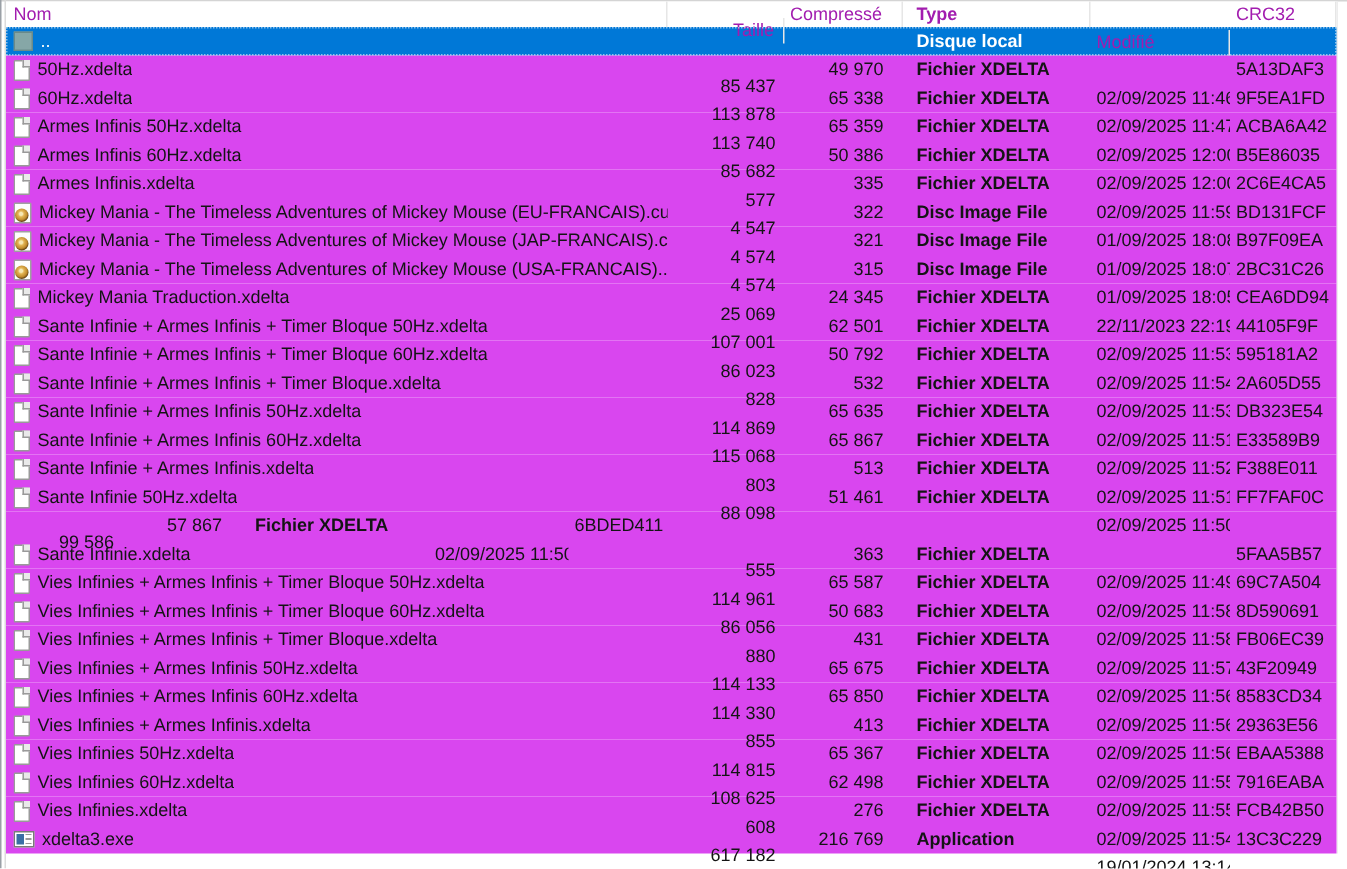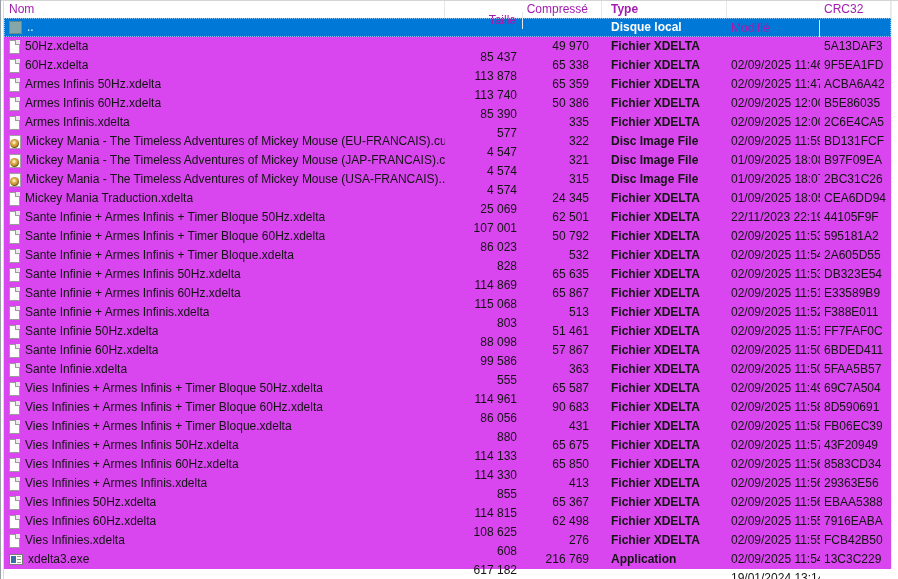--- a/index.html
+++ b/index.html
@@ -118,21 +118,21 @@
     <div class="cell col-modified">02/09/2025 12:00</div>
     <div class="cell col-crc">ACBA6A42</div>
   </div>
       <div class="file-row">
     <div class="cell col-name">
       <span class="name-wrap">
         <span class="ficon ic-page"></span>
         <span class="name-label">Armes Infinis 60Hz.xdelta</span>
       </span>
     </div>
-    <div class="cell col-size">85 390</div>
+    <div class="cell col-size">85 682</div>
     <div class="cell col-packed">50 386</div>
     <div class="cell col-type">Fichier XDELTA</div>
     <div class="cell col-modified">02/09/2025 12:00</div>
     <div class="cell col-crc">B5E86035</div>
   </div>
       <div class="file-row">
     <div class="cell col-name">
       <span class="name-wrap">
         <span class="ficon ic-page"></span>
         <span class="name-label">Armes Infinis.xdelta</span>
@@ -281,26 +281,20 @@
         <span class="name-label">Sante Infinie 50Hz.xdelta</span>
       </span>
     </div>
     <div class="cell col-size">88 098</div>
     <div class="cell col-packed">51 461</div>
     <div class="cell col-type">Fichier XDELTA</div>
     <div class="cell col-modified">02/09/2025 11:50</div>
     <div class="cell col-crc">FF7FAF0C</div>
   </div>
       <div class="file-row">
-    <div class="cell col-name">
-      <span class="name-wrap">
-        <span class="ficon ic-page"></span>
-        <span class="name-label">Sante Infinie 60Hz.xdelta</span>
-      </span>
-    </div>
     <div class="cell col-size">99 586</div>
     <div class="cell col-packed">57 867</div>
     <div class="cell col-type">Fichier XDELTA</div>
     <div class="cell col-modified">02/09/2025 11:50</div>
     <div class="cell col-crc">6BDED411</div>
   </div>
       <div class="file-row">
     <div class="cell col-name">
       <span class="name-wrap">
         <span class="ficon ic-page"></span>
@@ -327,21 +321,21 @@
     <div class="cell col-crc">69C7A504</div>
   </div>
       <div class="file-row">
     <div class="cell col-name">
       <span class="name-wrap">
         <span class="ficon ic-page"></span>
         <span class="name-label">Vies Infinies + Armes Infinis + Timer Bloque 60Hz.xdelta</span>
       </span>
     </div>
     <div class="cell col-size">86 056</div>
-    <div class="cell col-packed">90 683</div>
+    <div class="cell col-packed">50 683</div>
     <div class="cell col-type">Fichier XDELTA</div>
     <div class="cell col-modified">02/09/2025 11:58</div>
     <div class="cell col-crc">8D590691</div>
   </div>
       <div class="file-row">
     <div class="cell col-name">
       <span class="name-wrap">
         <span class="ficon ic-page"></span>
         <span class="name-label">Vies Infinies + Armes Infinis + Timer Bloque.xdelta</span>
       </span>

